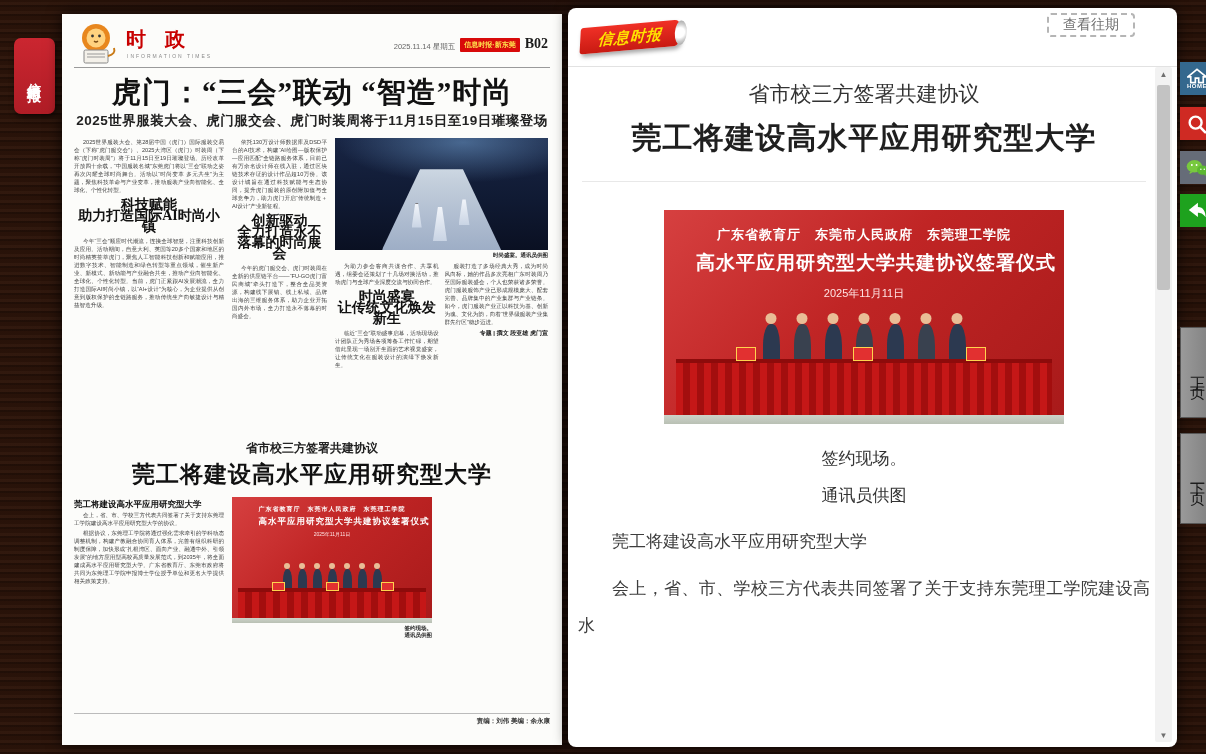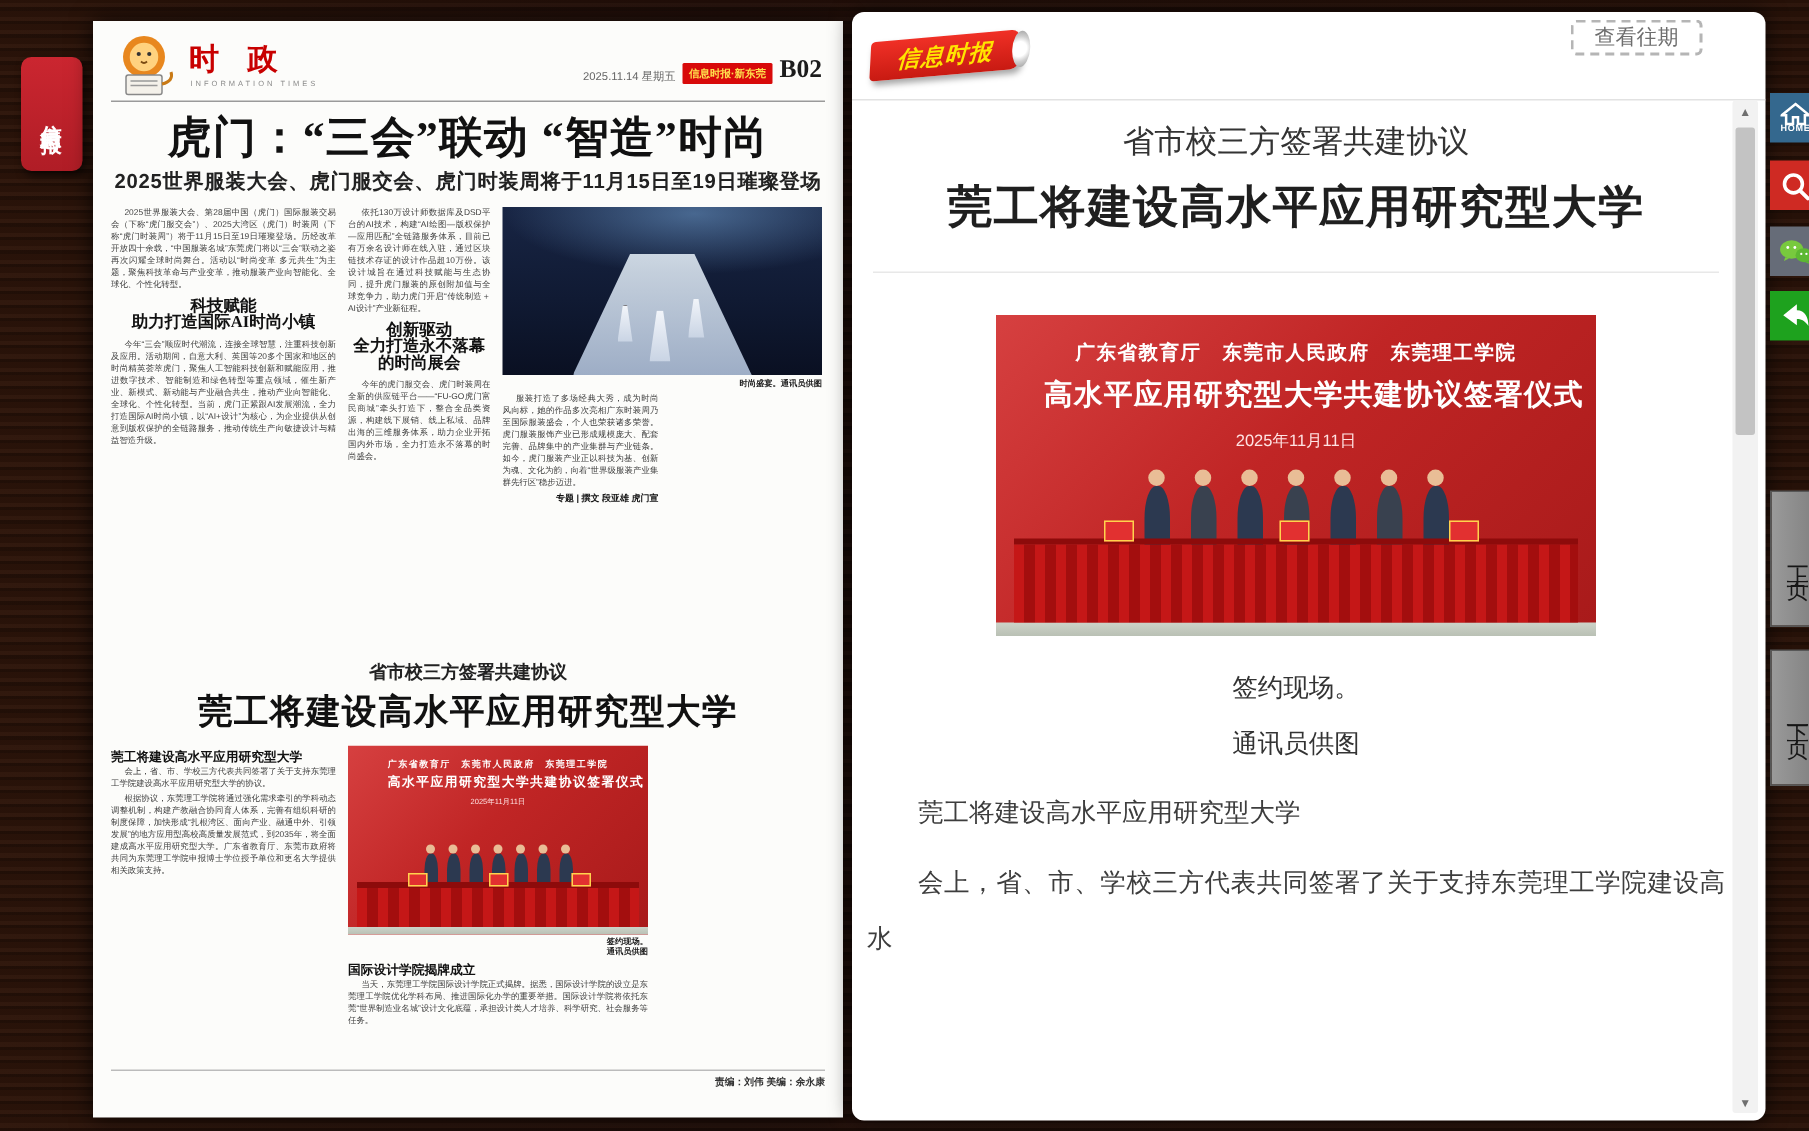--- a/index.html
+++ b/index.html
@@ -32,32 +32,32 @@
   .masthead { position:relative; height:48px; border-bottom:1px solid #9a9a9a; }
   .lion { position:absolute; left:0; top:2px; }
   .mh-section {
     position:absolute; left:52px; top:6px; color:#c80000; font-weight:bold;
     font-size:20px; letter-spacing:7px; font-family:"Liberation Serif","DejaVu Serif",serif;
   }
   .mh-en { position:absolute; left:53px; top:33px; font-size:5px; color:#8a8a8a; letter-spacing:2px; }
   .mh-right { position:absolute; right:2px; top:16px; display:flex; align-items:flex-end; gap:5px; }
   .mh-date { font-size:7.5px; color:#666; }
   .mh-badge { background:#d80a0a; color:#ffe04d; font-size:7px; font-weight:bold; padding:2px 4px; border-radius:1px; white-space:nowrap; }
-  .mh-pageno { font-size:17px; font-weight:bold; color:#1c1c1c; font-family:"Liberation Serif","DejaVu Serif",serif; }
+  .mh-pageno { font-size:14px; font-weight:bold; color:#1c1c1c; font-family:"Liberation Serif","DejaVu Serif",serif; }
 
   .a1-headline {
     margin-top:8px; text-align:center; font-size:29px; font-weight:bold; color:#111;
     font-family:"Liberation Serif","DejaVu Serif",serif; letter-spacing:1px; line-height:32px;
   }
   .a1-subhead { margin-top:4px; text-align:center; font-size:13.5px; font-weight:bold; color:#222; letter-spacing:.5px; }
 
   .a1-body { display:flex; gap:8px; margin-top:8px; height:296px; overflow:hidden; }
   .npcol { font-size:5.6px; line-height:8px; color:#3c3c3c; text-align:justify; overflow:hidden; }
   .npcol p { text-indent:1.6em; margin-bottom:2px; }
-  .np-sub { text-align:center; font-weight:bold; font-size:11px; line-height:11px; margin:5px 0; color:#111;
+  .np-sub { text-align:center; font-weight:bold; font-size:14px; line-height:11px; margin:5px 0; color:#111;
             font-family:"Liberation Serif","DejaVu Serif",serif; text-indent:0 !important; }
   .c1 { width:150px; } .c2 { width:95px; } .c3 { width:213px; }
 
   .runway { position:relative; width:213px; height:112px; overflow:hidden;
     background:linear-gradient(180deg,#182544 0%,#101a33 55%,#0a1022 100%); }
   .runway .strip { position:absolute; left:50%; top:28%; width:56%; height:72%;
     transform:translateX(-50%);
     clip-path:polygon(32% 0, 68% 0, 100% 100%, 0 100%);
     background:linear-gradient(180deg,#dfe9f2,#aebfd8); opacity:.9; }
   .runway .glow { position:absolute; left:0; top:0; width:100%; height:40%;
@@ -223,20 +223,26 @@
       <div class="runway">
         <div class="glow"></div>
           <div class="strip"></div>
         <div class="model m1"></div>
           <div class="model m2"></div>
           <div class="model m3"></div>
       </div>
       <div class="np-photocap">时尚盛宴。通讯员供图</div>
       <div class="c3-cols">
         <div class="npcol">
+          <p>为助力参会客商共谋合作、共享机遇，组委会还策划了十几场对接活动，推动虎门与全球产业深度交流与协同合作。</p>
+          <div class="np-sub"><span>时尚盛宴</span><br>
+            <span>让传统文化焕发新生</span></div>
+          <p>临近“三会”联动盛事启幕，活动现场设计团队正为秀场各项筹备工作忙碌，期望借此呈现一场别开生面的艺术视觉盛宴，让传统文化在服装设计的演绎下焕发新生。</p>
+        </div>
+        <div class="npcol">
           <p>服装打造了多场经典大秀，成为时尚风向标，她的作品多次亮相广东时装周乃至国际服装盛会，个人也荣获诸多荣誉。虎门服装服饰产业已形成规模庞大、配套完善、品牌集中的产业集群与产业链条。如今，虎门服装产业正以科技为基、创新为魂、文化为韵，向着“世界级服装产业集群先行区”稳步迈进。</p>
           <div class="np-credit">专题 | 撰文 段亚雄 虎门宣</div>
         </div>
       </div>
     </div>
   </div>
 
   <div class="a2-kicker">省市校三方签署共建协议</div>
   <div class="a2-headline">莞工将建设高水平应用研究型大学</div>
   <div class="a2-body">
@@ -278,24 +284,20 @@
         <div class="cer-table">
           <div class="cer-folder" style="left:18%"></div>
           <div class="cer-folder" style="left:47%"></div>
           <div class="cer-folder" style="left:76%"></div>
         </div>
         <div class="cer-floor"></div>
       </div>
       <div class="mini-cap">
         <div>签约现场。</div>
         <div>通讯员供图</div>
-      </div>
-      <div class="npcol" style="width:200px; height:52px;">
-        <div class="a2-sub">国际设计学院揭牌成立</div>
-        <p>当天，东莞理工学院国际设计学院正式揭牌。据悉，国际设计学院的设立是东莞理工学院优化学科布局、推进国际化办学的重要举措。国际设计学院将依托东莞“世界制造业名城”设计文化底蕴，承担设计类人才培养、科学研究、社会服务等任务。</p>
       </div>
     </div>
   </div>
   <div class="paper-footer">责编：刘伟 美编：余永康</div>
 </div>
 
 <div class="reader">
   <div class="reader-header">
     <div class="roll-logo">信息时报</div>
     <button class="view-past">查看往期</button>

